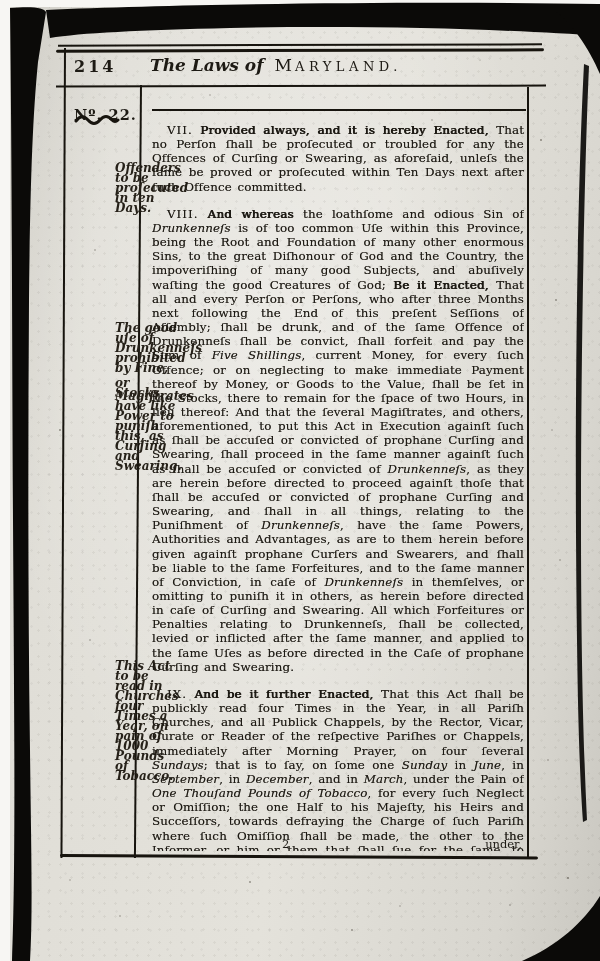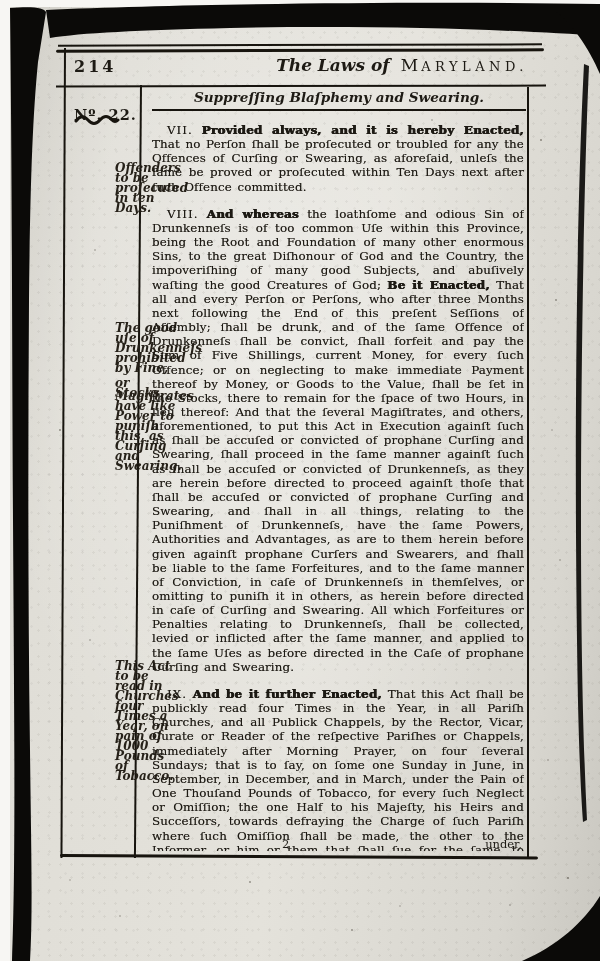--- a/index.html
+++ b/index.html
@@ -28,21 +28,21 @@
   #rule-title-under { left:152px; top:109px; width:374px; height:1.6px; }
   #rule-left-v      { left:64px;  top:48px;  width:1.6px; height:810px; transform:rotate(0.25deg); transform-origin:top; }
   #rule-mid-v       { left:140px; top:85px;  width:1.6px; height:773px; transform:rotate(0.45deg); transform-origin:top; }
   #rule-right-v     { left:527px; top:87px;  width:1.6px; height:771px; }
   #rule-bottom      { left:60px;  top:854px; width:478px; height:3px;   transform:rotate(0.3deg); transform-origin:left; border-radius:2px; }
 
   .pagenum {
     position:absolute; left:74px; top:57px;
     font-size:16px; letter-spacing:3px; font-weight:bold;
   }
-  .running-title { position:absolute; left:150px; top:55px; width:378px; text-align:right; white-space:nowrap; }
+  .running-title { position:absolute; left:150px; top:55px; width:378px; text-align:left; white-space:nowrap; }
   .rt-it   { font-style:italic; font-weight:bold; font-size:17px; }
   .rt-m    { font-size:17px; margin-left:6px; letter-spacing:3px; }
   .rt-caps { font-size:13px; letter-spacing:4.5px; }
 
   .act-num { position:absolute; left:74px; top:90px; font-size:14.5px; font-weight:bold; letter-spacing:1px;margin-top:16px; }
   .flourish { position:absolute; left:74px; top:111px; }
 
   .section-heading {
     position:absolute; left:152px; top:89px; width:374px; text-align:center;
     font-style:italic; font-weight:bold; font-size:13.6px; white-space:nowrap;
@@ -56,22 +56,22 @@
   }
 
   .main-col {
     position:absolute; left:152px; top:123px; width:372px; height:728px; overflow:hidden;
     font-size:11.9px; line-height:14.15px; text-align:justify;
     word-spacing:1.6px; letter-spacing:0.1px;
     text-shadow:0 0 0.4px rgba(25,20,12,0.55);
   }
   .sec { margin:0 0 13px 0; text-indent:15px; }
   .sec-num { letter-spacing:1px; }
-  .bl { font-weight:bold; letter-spacing:0.25px; text-shadow:0.5px 0 0 currentColor, -0.25px 0 0 currentColor; }
-  .it { }
+  .bl { font-weight:normal; letter-spacing:0.25px; text-shadow:0.5px 0 0 currentColor, -0.25px 0 0 currentColor; }
+  .it { font-style:italic; }
 
   .sig-line { position:absolute; left:152px; top:837px; width:372px; height:14px; font-size:11.5px; }
   .sig-mark { position:absolute; left:130px; }
   .catchword { position:absolute; right:2px; }
 </style>
 </head>
 <body>
 
 <div class="scene">
 
@@ -88,21 +88,20 @@
   <div class="running-title">
     <span class="rt-it">The Laws of</span>
     <span class="rt-m">M</span><span class="rt-caps">ARYLAND.</span>
   </div>
   <div class="act-num">Nº. 22.</div>
   <div class="flourish">
     <svg width="46" height="16" viewBox="0 0 46 16">
       <path d="M2,10 Q8,2 14,9 Q20,16 26,9 Q32,2 38,9 Q41,12 44,9" fill="none" stroke="#17140e" stroke-width="3" stroke-linecap="round"></path>
     </svg>
   </div>
-  <div class="section-heading">Suppreſſing Blaſphemy and Swearing.</div>
 
   <div class="margin-col" id="margin-notes">
       <div class="margin-note" style="top: 163px;">Offenders to be proſecuted in ten Days.</div>
       <div class="margin-note" style="top: 323px;">The good uſe of Drunkenneſs prohibited by Fine,</div>
       <div class="margin-note" style="top: 378px;">or Stocks.</div>
       <div class="margin-note" style="top: 391px;">Magiſtrates have like Power to puniſh this, as Curſing and Swearing.</div>
       <div class="margin-note" style="top: 661px;">This Act to be read in Churches four Times a Year, on pain of 1000 Pounds of Tobacco.</div>
     </div>
 
   <div class="main-col" id="sections">

